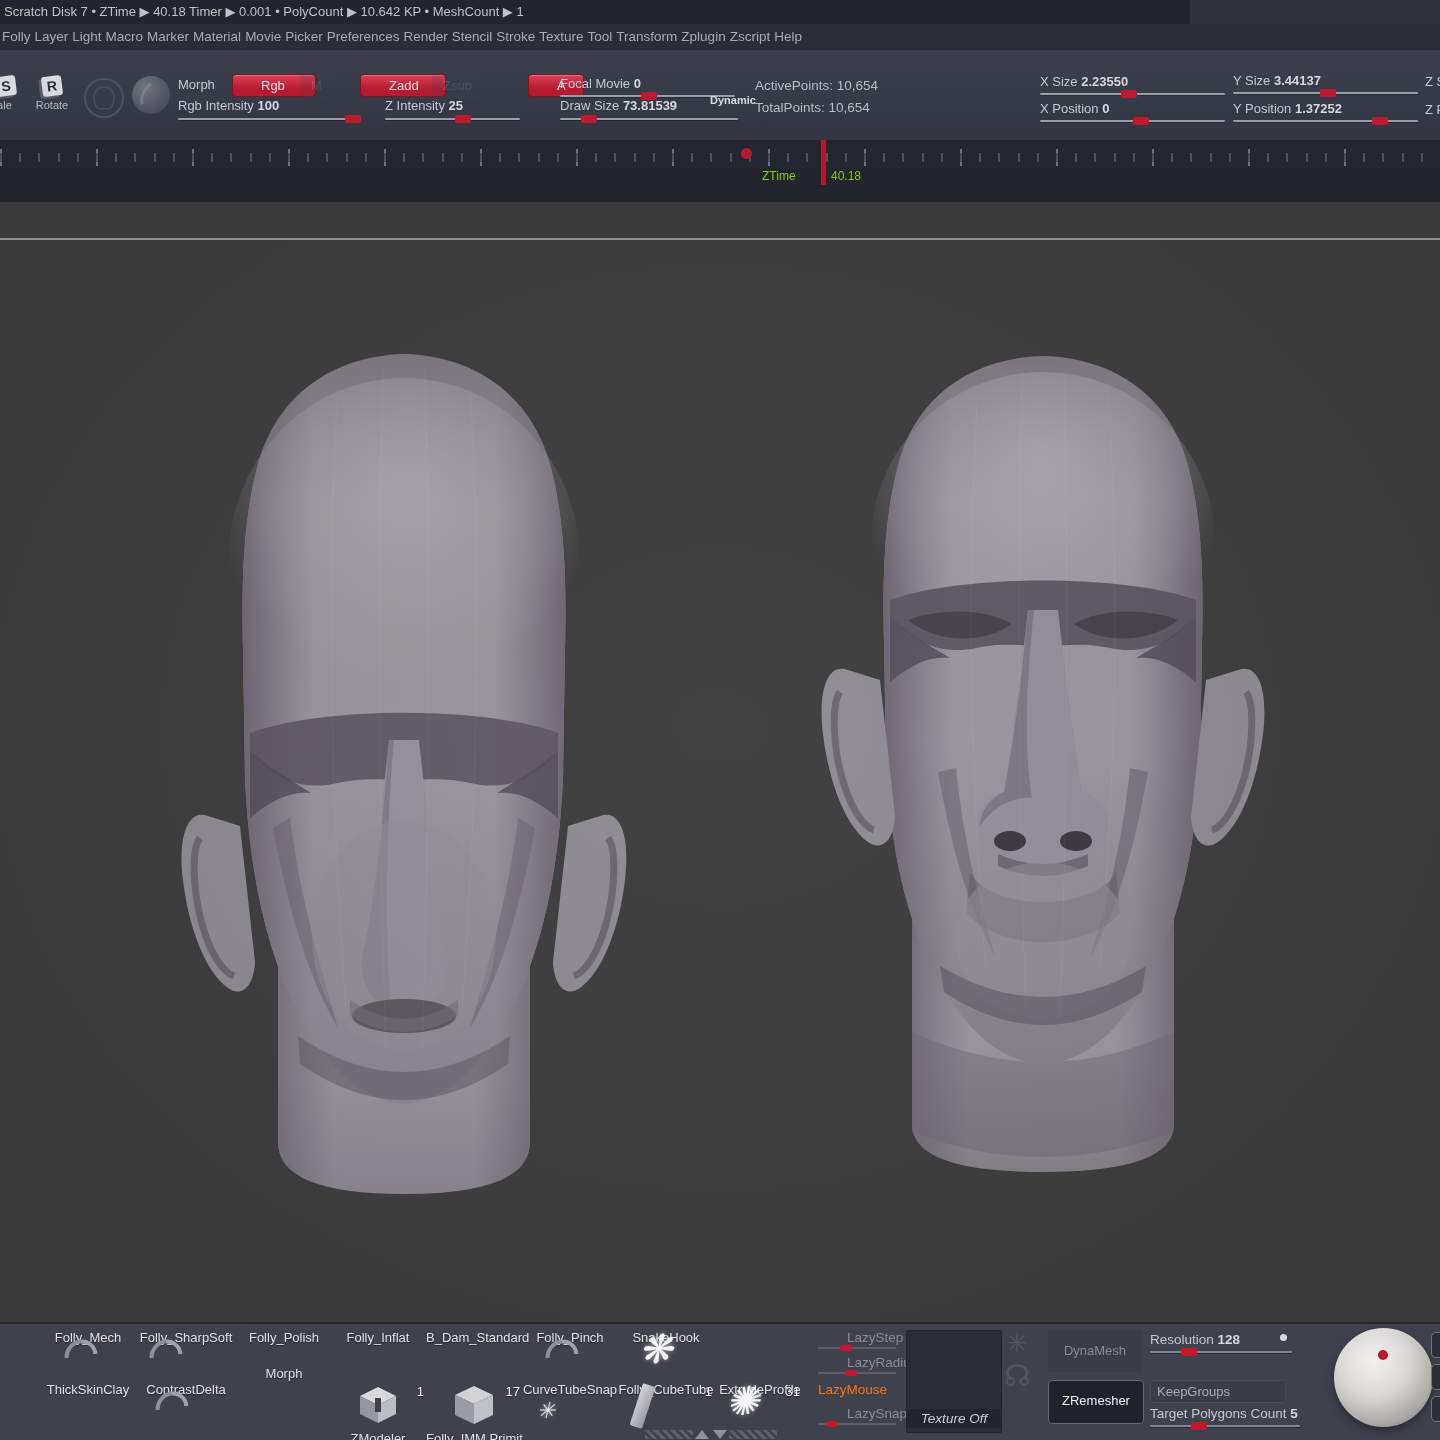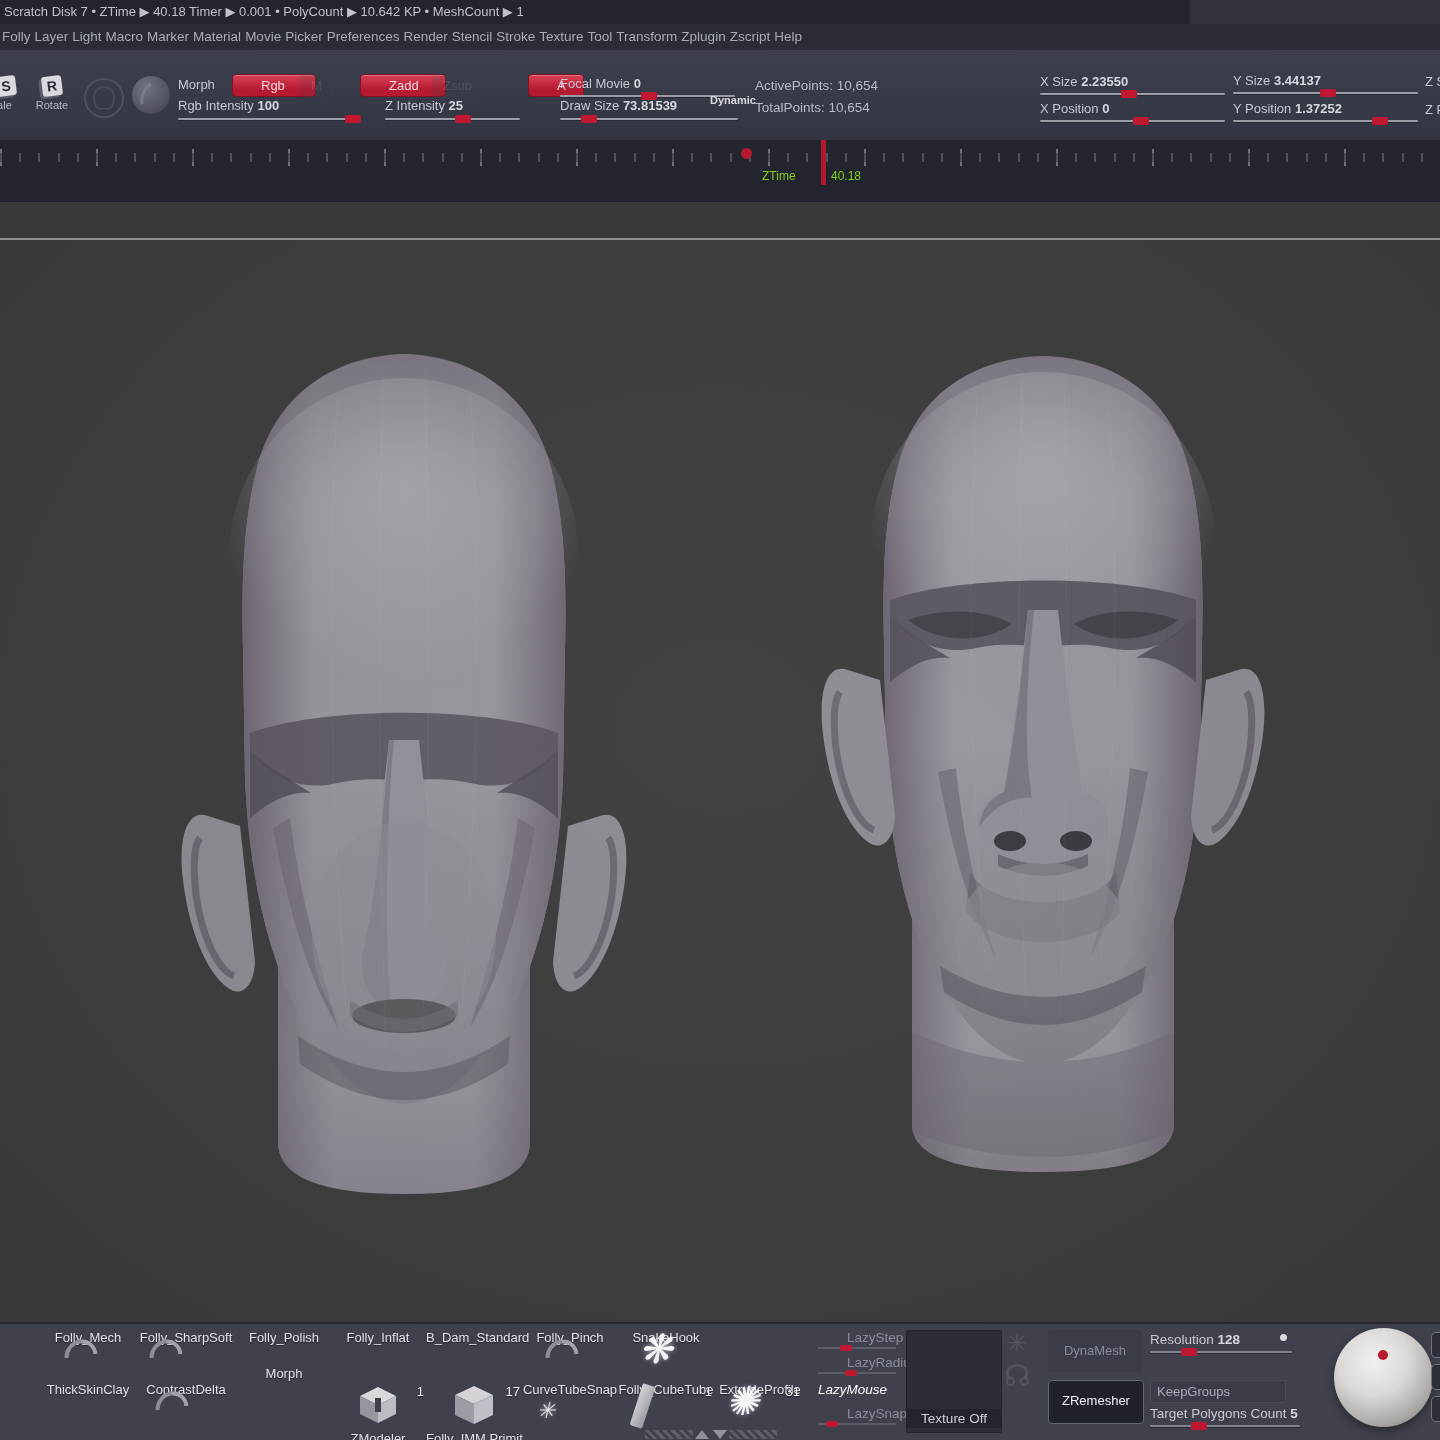--- a/index.html
+++ b/index.html
@@ -76,27 +76,27 @@
     background:repeating-linear-gradient(55deg,rgba(90,90,98,.35) 0 2px,transparent 2px 6px);}
   .bicon.none{background:none;}
   .bicon .spiky{position:absolute;left:0;top:-4px;width:46px;font-size:40px;line-height:46px;color:#f4f4f6;
     text-shadow:0 0 4px rgba(255,255,255,.55);}
   .bicon .bar{position:absolute;left:17px;top:2px;width:13px;height:44px;border-radius:2px;
     background:linear-gradient(100deg,#d6d6d9,#97979e);transform:rotate(18deg);}
   .blabel{margin-top:2px;white-space:nowrap;color:#e2e3e8;text-shadow:0 1px 1px #23242b;}
   .badge{position:absolute;top:2px;right:2px;font-size:13px;color:#f0f1f4;text-shadow:0 1px 1px #1e1f26;}
   .lazy{position:absolute;left:818px;width:100px;font-size:13.5px;}
   .dimtxt{color:#8a8d99;margin-left:29px;}
-  .britxt{color:#ffffff;font-style:italic;}
+  .britxt{color:#f97316;}
   .minitrack{position:relative;margin-top:2px;width:78px;height:2px;background:#5a5d68;}
   .minitrack .knob{top:-2px;width:12px;height:6px;}
   .texpanel{position:absolute;left:906px;top:6px;width:94px;height:101px;background:#2b2d37;
     border:1px solid #222430;border-radius:2px;}
   .texpanel .texlab{position:absolute;left:0;right:0;bottom:4px;text-align:center;color:#ccced6;
-    font-size:13.5px;background:#23252e;padding:2px 0;}
+    font-size:13.5px;background:#23252e;padding:2px 0;font-style:italic;}
   .ghost{position:absolute;color:#c9ccd6;opacity:.14;}
   .gbtn{position:absolute;left:1048px;width:94px;height:42px;border-radius:4px;text-align:center;}
   .gbtn.dim{background:#3a3c48;color:#888b98;line-height:42px;}
   .gbtn.bright{background:#20222b;border:1px solid #646876;color:#eef0f4;line-height:40px;}
   .kgrp{position:absolute;left:1150px;top:56px;width:128px;height:21px;border:1px solid #4a4d59;
     border-radius:3px;color:#a9acb8;line-height:21px;padding-left:6px;background:#3a3c48;}
   .whitedot{position:absolute;left:1280px;top:10px;width:7px;height:7px;border-radius:50%;background:#d8d9dd;}
   .bigsphere{position:absolute;left:1334px;top:4px;width:99px;height:99px;border-radius:50%;
     background:radial-gradient(circle at 40% 33%,#f2f1ee,#d9d8d4 40%,#a8a7a4 72%,#62615f 96%);
     box-shadow:0 4px 10px rgba(0,0,0,.35);}

